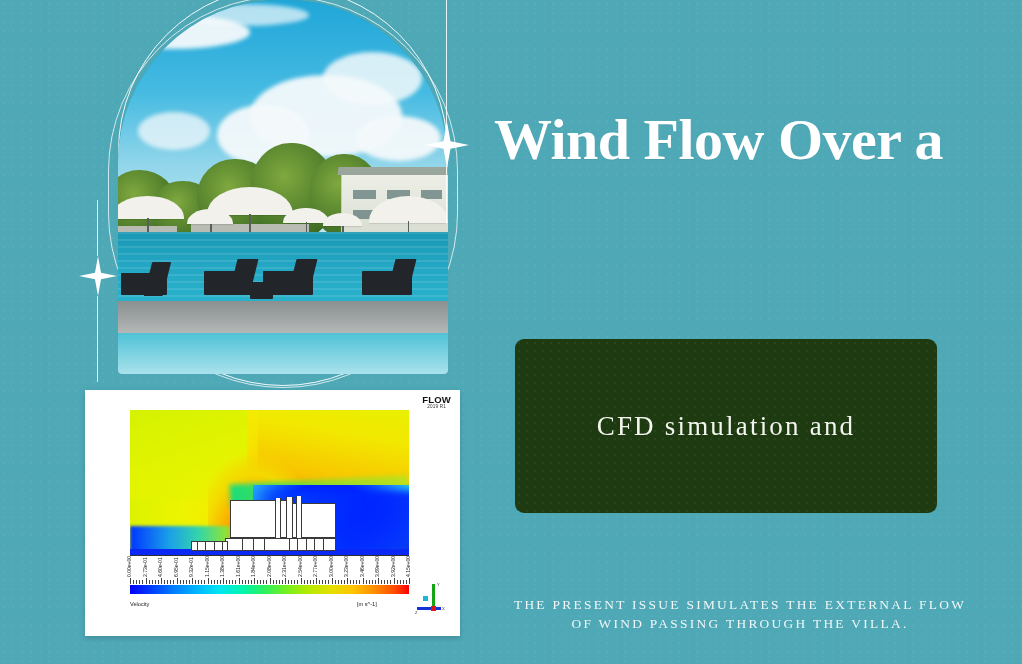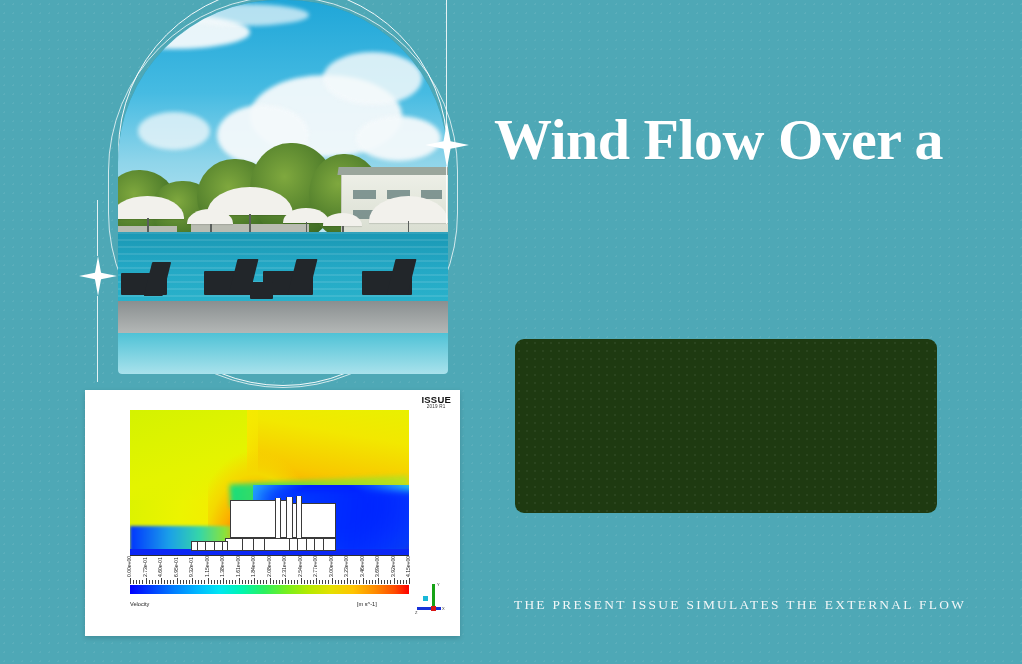--- a/index.html
+++ b/index.html
@@ -276,21 +276,21 @@
   <div class="vline vline-a"></div>
   <div class="vline vline-a2"></div>
   <div class="spark spark-a"></div>
   <div class="vline vline-b"></div>
   <div class="vline vline-b2"></div>
   <div class="spark spark-b"></div>
 
   <div class="cfd-card">
 
     <div class="ansys-logo">
-      <div class="mark">ISSUE</div>
+      <div class="mark">FLOW</div>
       <div class="ver">2019 R1</div>
     </div>
 
     <div class="contour">
       <div class="field-base"></div>
       <div class="field-left"></div>
       <div class="field-topleft"></div>
       <div class="plume"></div>
       <div class="shearline"></div>
       <div class="wake"></div>
@@ -448,19 +448,21 @@
     </div>
   </div>
 
   <div class="title">
     <span>Wind Flow Over a</span>
   </div>
 
   <div class="green-box">
     <div class="tex"></div>
     <div class="green-text">
+      <div>CFD simulation and</div>
     </div>
   </div>
 
   <div class="caption">
     <div>THE PRESENT ISSUE SIMULATES THE EXTERNAL FLOW</div>
+    <div>OF WIND PASSING THROUGH THE VILLA.</div>
   </div>
 </div>
 
 </body></html>

